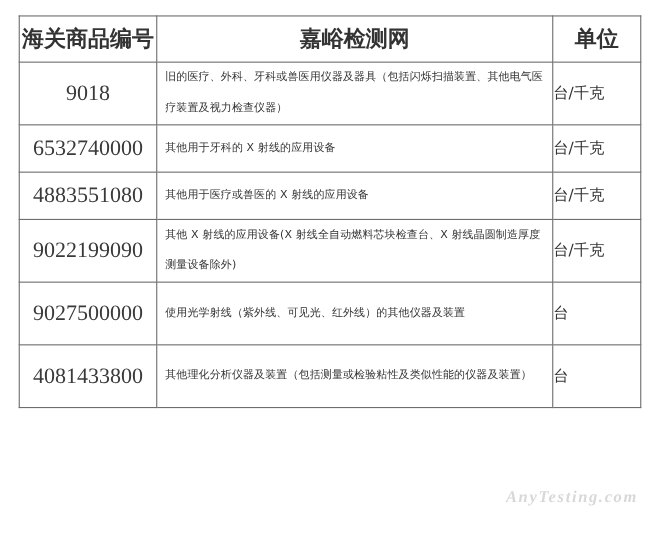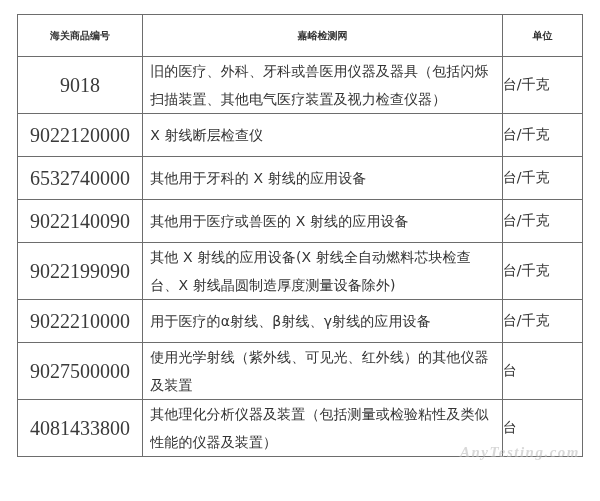--- a/index.html
+++ b/index.html
@@ -23,39 +23,39 @@
       border-collapse: collapse;
       table-layout: fixed;
     }
     .table td, .table th {
       border: 1px solid #6d6d6d;
       padding: 0;
       vertical-align: middle;
     }
     .table th {
       font-weight: bold;
-      font-size: 10px;
+      font-size: 20px;
       color: #333333;
       text-align: center;
       height: 41px;
     }
     .col-code { width: 125px; }
     .col-name { width: 359px; }
     .col-unit { width: 80px; }
     .code {
       text-align: center;
       font-family: "Liberation Serif", "DejaVu Serif", serif;
       font-size: 20px;
       color: #3a3a3a;
     }
     .name {
       text-align: left;
       padding-left: 7px !important;
       padding-right: 4px !important;
-      font-size: 14px;
+      font-size: 10px;
       line-height: 28px;
       color: #333333;
       letter-spacing: 0.1px;
     }
     .unit {
       text-align: left;
       font-size: 14px;
       color: #333333;
     }
     tr.single td { height: 42px; }
@@ -101,42 +101,32 @@
       <th>单位</th>
     </tr>
   </thead>
   <tbody>
     <tr class="double">
       <td class="code">9018</td>
       <td class="name">旧的医疗、外科、牙科或兽医用仪器及器具（包括闪烁扫描装置、其他电气医疗装置及视力检查仪器）</td>
       <td class="unit">台/千克</td>
     </tr>
     <tr class="single">
-      <td class="code">9022120000</td>
-      <td class="name">X 射线断层检查仪</td>
-      <td class="unit">台/千克</td>
-    </tr>
-    <tr class="single">
       <td class="code">6532740000</td>
       <td class="name">其他用于牙科的 X 射线的应用设备</td>
       <td class="unit">台/千克</td>
     </tr>
     <tr class="single">
-      <td class="code">9022140090</td>
+      <td class="code">4883551080</td>
       <td class="name">其他用于医疗或兽医的 X 射线的应用设备</td>
       <td class="unit">台/千克</td>
     </tr>
     <tr class="double">
       <td class="code">9022199090</td>
       <td class="name">其他 X 射线的应用设备(X 射线全自动燃料芯块检查台、X 射线晶圆制造厚度测量设备除外)</td>
-      <td class="unit">台/千克</td>
-    </tr>
-    <tr class="single">
-      <td class="code">9022210000</td>
-      <td class="name">用于医疗的α射线、β射线、γ射线的应用设备</td>
       <td class="unit">台/千克</td>
     </tr>
     <tr class="double">
       <td class="code">9027500000</td>
       <td class="name">使用光学射线（紫外线、可见光、红外线）的其他仪器及装置</td>
       <td class="unit">台</td>
     </tr>
     <tr class="double">
       <td class="code">4081433800</td>
       <td class="name">其他理化分析仪器及装置（包括测量或检验粘性及类似性能的仪器及装置）</td>

